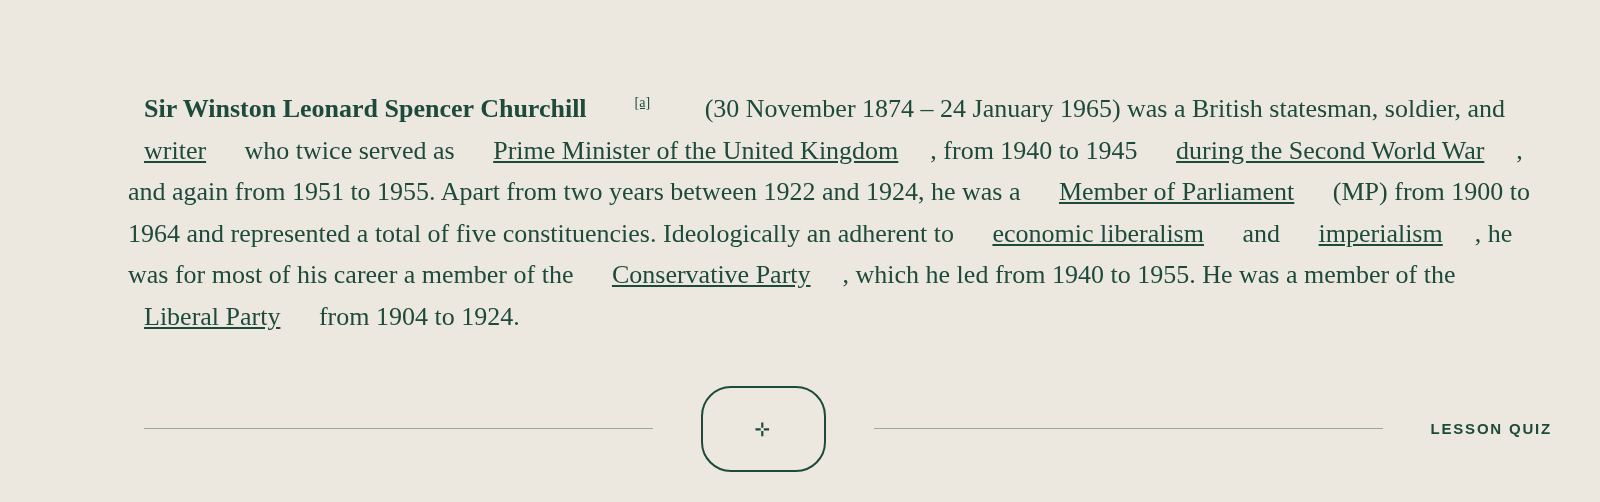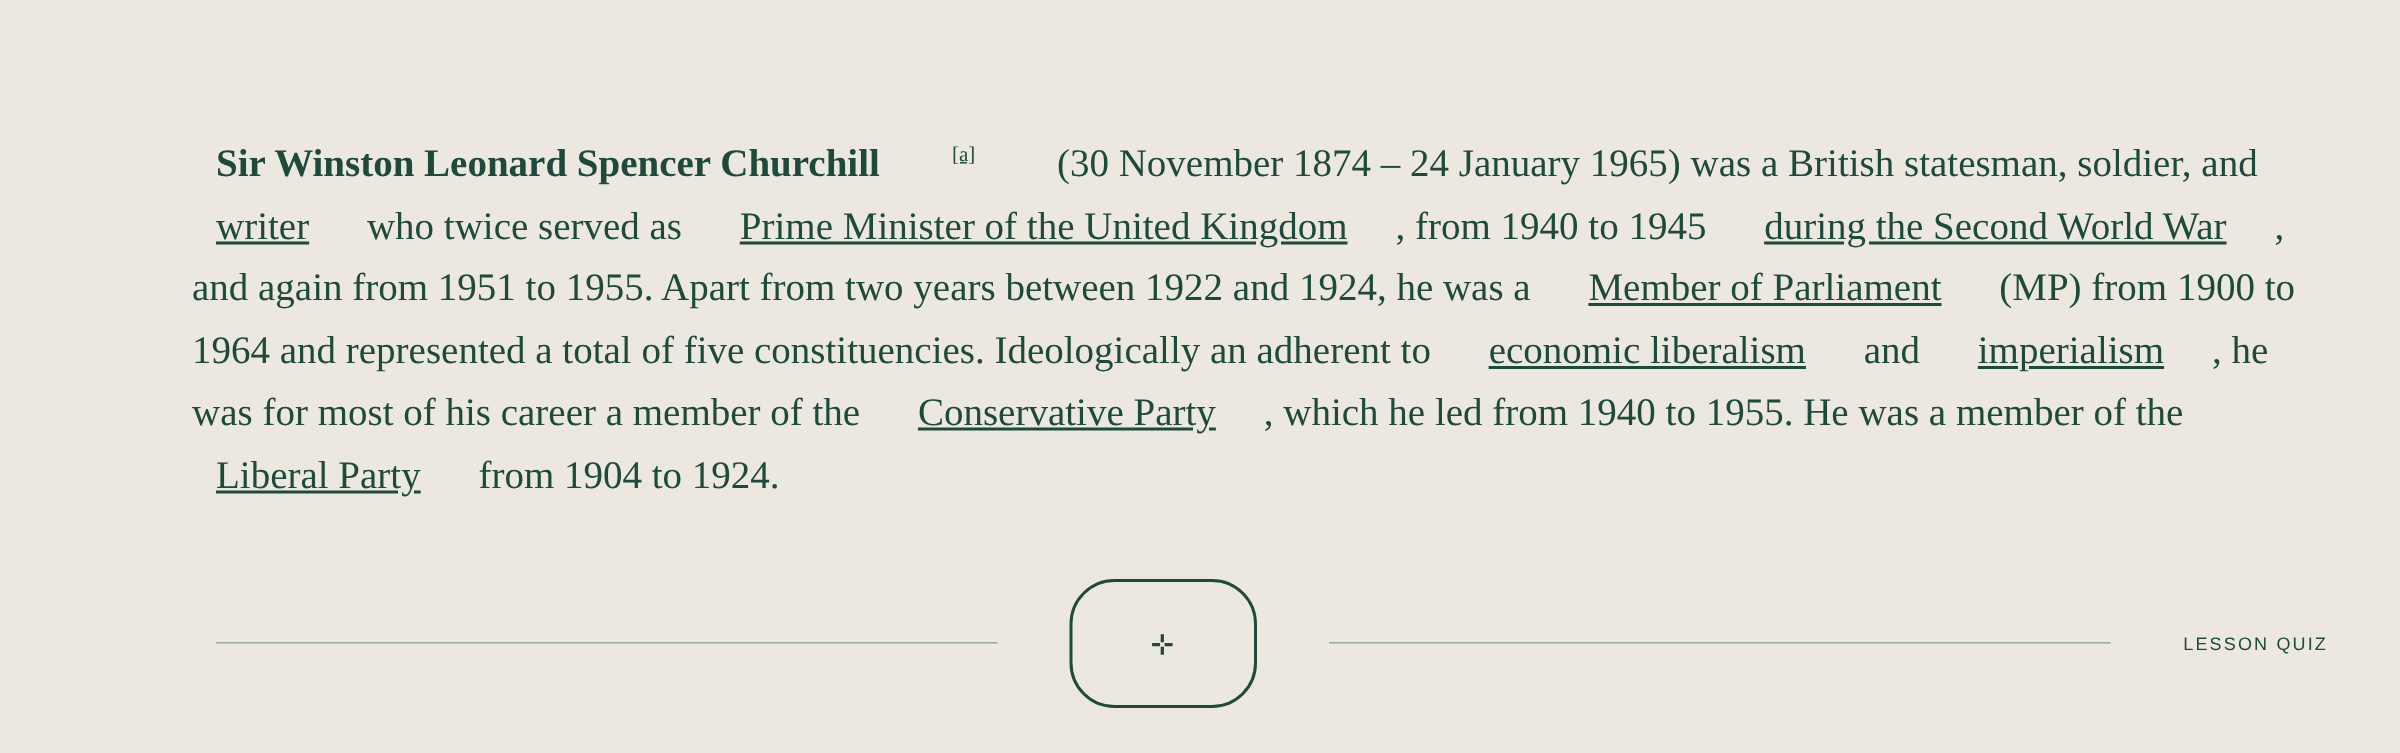--- a/index.html
+++ b/index.html
@@ -86,22 +86,22 @@
     }
 
     .btn-icon {
       font-size: 18px;
       display: flex;
       align-items: center;
     }
 
     .lesson-quiz-label {
       font-family: Arial, sans-serif;
-      font-size: 12px;
-      font-weight: 400;
+      font-size: 15px;
+      font-weight: 700;
       letter-spacing: 0.12em;
       text-transform: uppercase;
       color: #1d4a3a;
       white-space: nowrap;
       margin-left: 32px;
     }
   </style>
 </head>
 <body>
 

